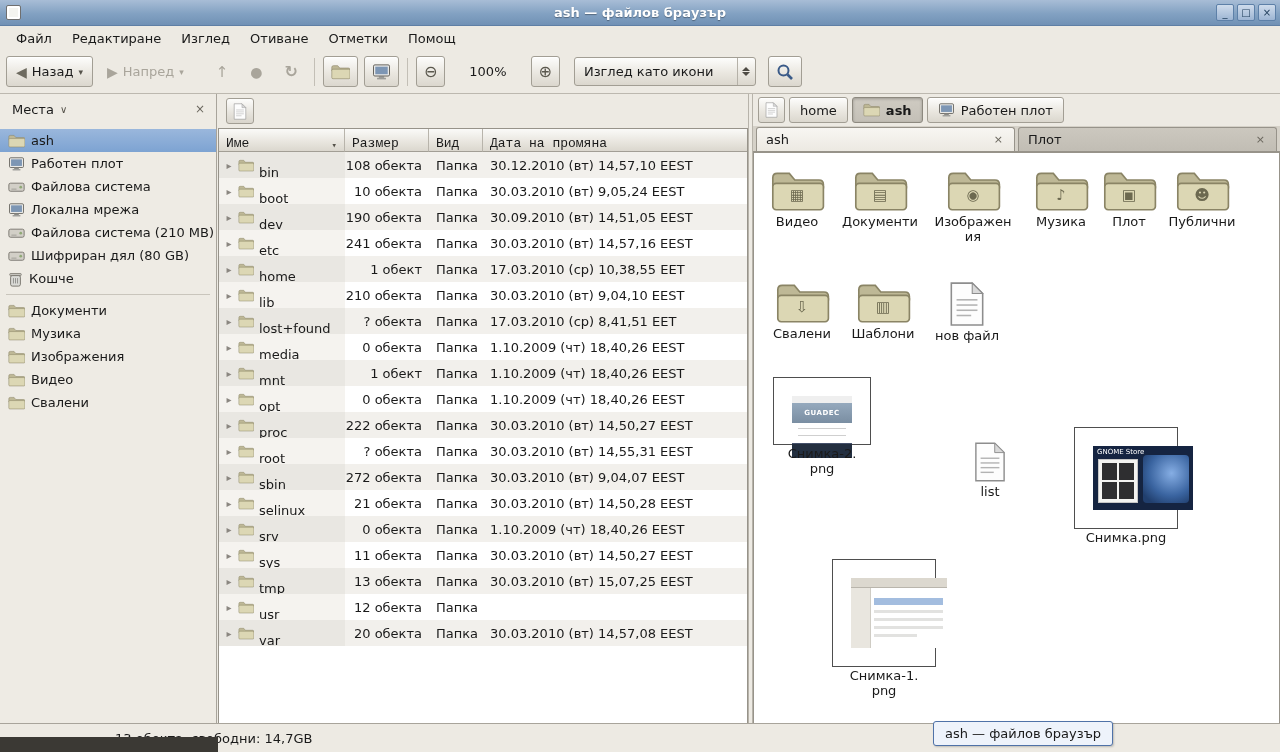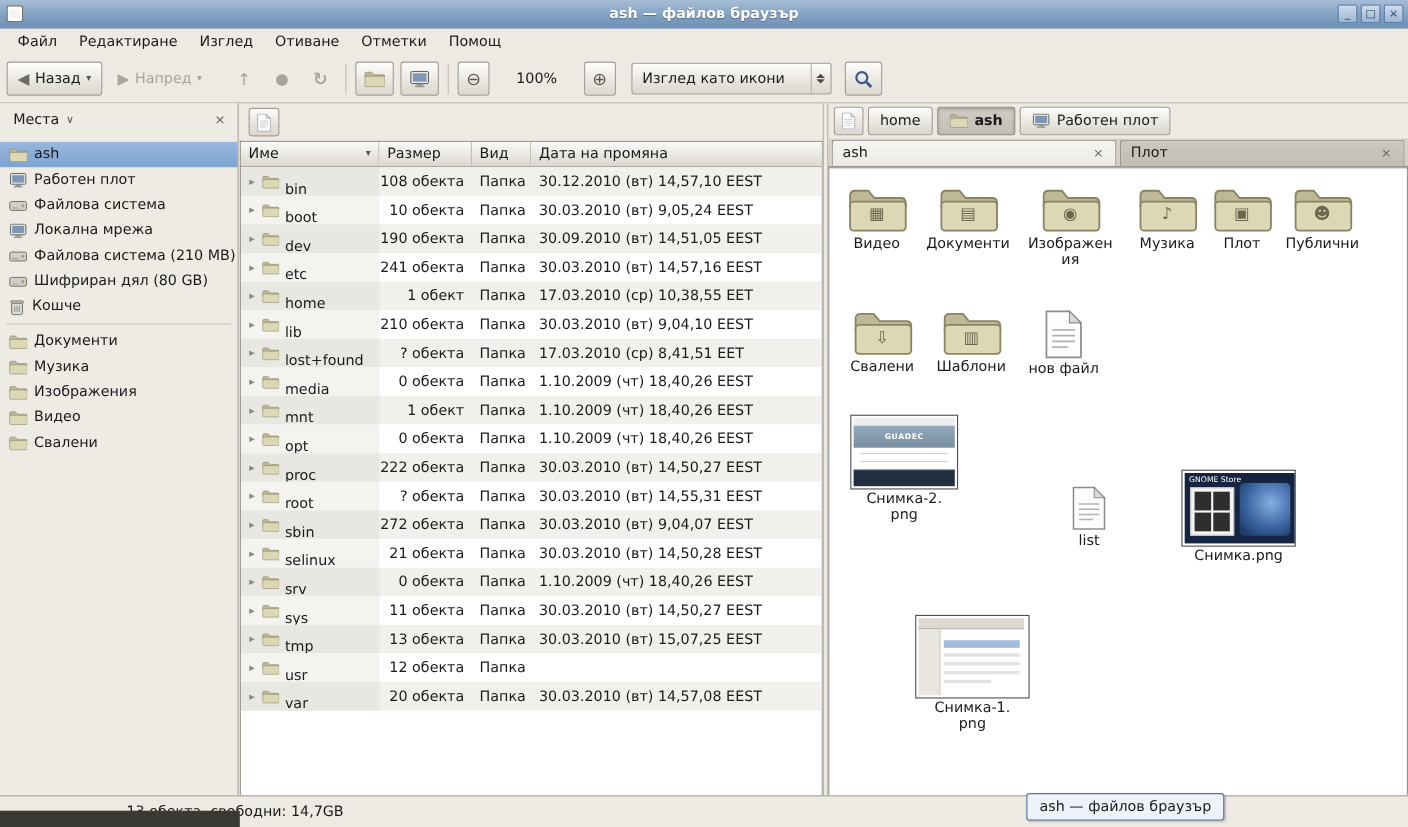--- a/index.html
+++ b/index.html
@@ -82,21 +82,21 @@
   .tree-pane { position:absolute; top:94px; left:218px; width:530px; bottom:29px; }
   .pane-topbar { height:34px; display:flex; align-items:center; padding-left:8px; }
   .mini-btn { width:28px; height:26px; border:1px solid #a29e94; border-radius:3px;
     background:linear-gradient(#fdfdfc,#e6e3dc 60%,#d9d5cc); display:flex; align-items:center; justify-content:center; }
   .ic-mini { width:14px; height:17px; }
   .tree-frame { position:absolute; top:34px; left:0; right:0; bottom:0; background:#fff;
     border:1px solid #97938a; border-bottom:none; display:flex; flex-direction:column; overflow:hidden; }
   .tree-headers { display:flex; flex:none; height:23px; }
   .th { border-right:1px solid #b8b4ab; border-bottom:1px solid #a29e95;
     background:linear-gradient(#fafaf8, #e8e5de 60%, #dbd7ce);
-    display:flex; align-items:center; gap:0; padding:0 7px; overflow:hidden; white-space:nowrap; }
+    display:flex; align-items:flex-end; gap:0; padding:0 7px; overflow:hidden; white-space:nowrap;font-family:Liberation Mono, monospace; }
   .th-name { width:126px; }
   .th-size { width:84px; }
   .th-type { width:54px; }
   .th-date { flex:1; border-right:none; }
   .sort-ind { font-size:9px; color:#55524a; margin-left:auto; }
   .tree-body { flex:1; overflow:hidden; }
   .trow { display:flex; height:26px; background:#fff; }
   .trow.odd { background:#f2f0ec; }
   .td { display:flex; align-items:center; padding:0 7px; white-space:nowrap; overflow:hidden; }
   .td-name { width:126px; padding:0 4px; gap:3px; background:#f5f3ef; }
@@ -135,21 +135,21 @@
   
   .iv-item { position:absolute; text-align:center; }
   .big-folder { position:relative; width:56px; height:44px; margin:0 auto; }
   .bf-svg { width:56px; height:44px; display:block; }
   .emblem { position:absolute; left:50%; top:60%; transform:translate(-50%,-50%);
     font-size:15px; color:#6c6950; line-height:1; }
   .iv-label { margin-top:2px; line-height:1.15; overflow-wrap:anywhere; }
   .lbl-narrow { width:70px; margin-left:auto; margin-right:auto; }
   .page-big { width:36px; height:46px; margin:0 auto; display:block; }
 
-  .thumb { margin:0 auto; background:#fff; border:1px solid #4e4e4e; padding:2px; }
+  .thumb { margin:0 auto; background:#fff; border:1px solid #4e4e4e; padding:18px; }
   .shot-web { width:98px; height:68px; }
   .sw-top { height:7px; background:#efefef; }
   .sw-banner { height:20px; background:linear-gradient(#95a9bd,#7a8ea2); position:relative; }
   .tiny-txt { position:absolute; left:50%; top:50%; transform:translate(-50%,-50%);
     font-size:7px; color:#fff; font-weight:bold; letter-spacing:.5px; white-space:nowrap; }
   .sw-mid { height:16px; background:
     repeating-linear-gradient(#fff 0 3px, #cfcfcf 3px 4px, #fff 4px 7px); margin:2px 6px 0; }
   .sw-bot { height:15px; margin-top:2px; background:#232f40;
     border-top:1px solid #44506a; }
   .shot-store { width:100px; height:64px; background:#152441; position:relative; }

